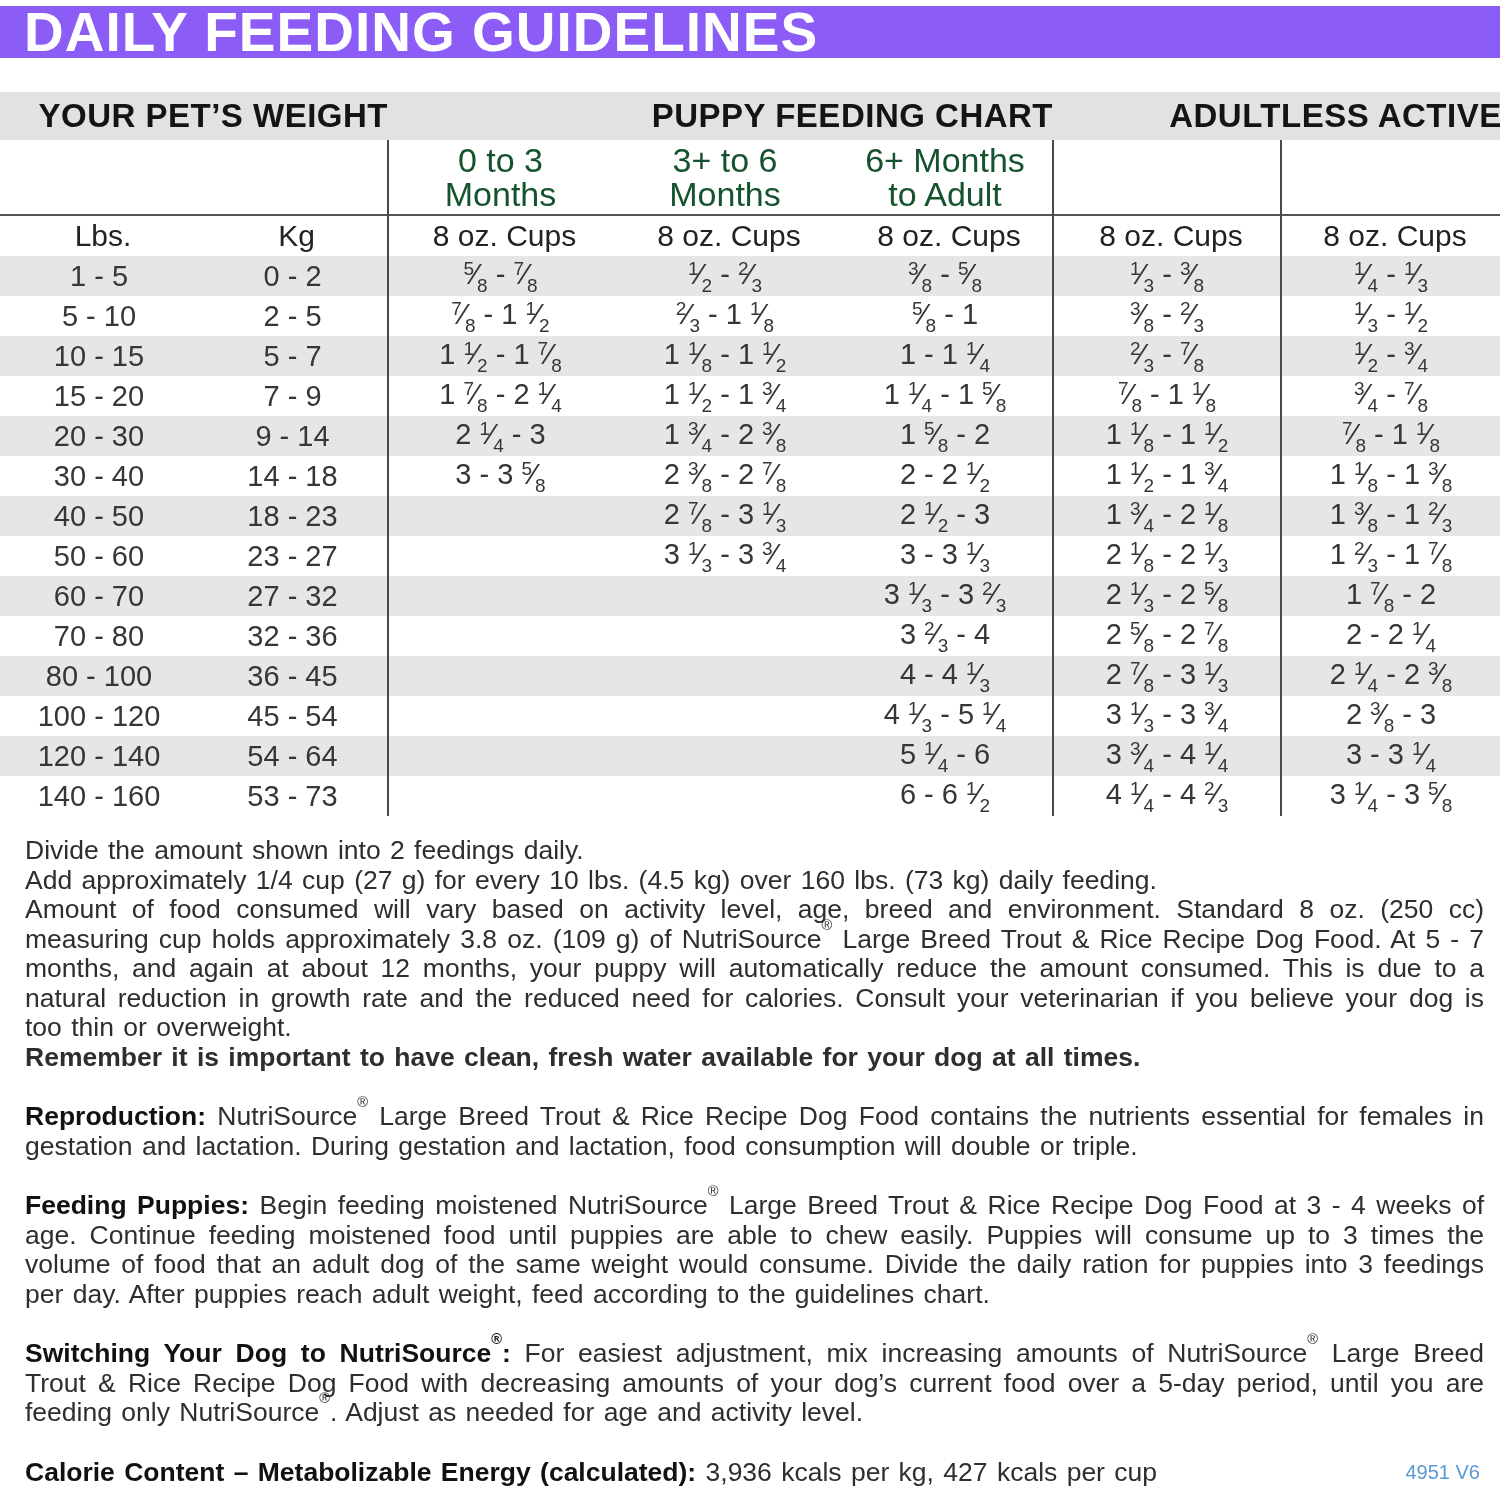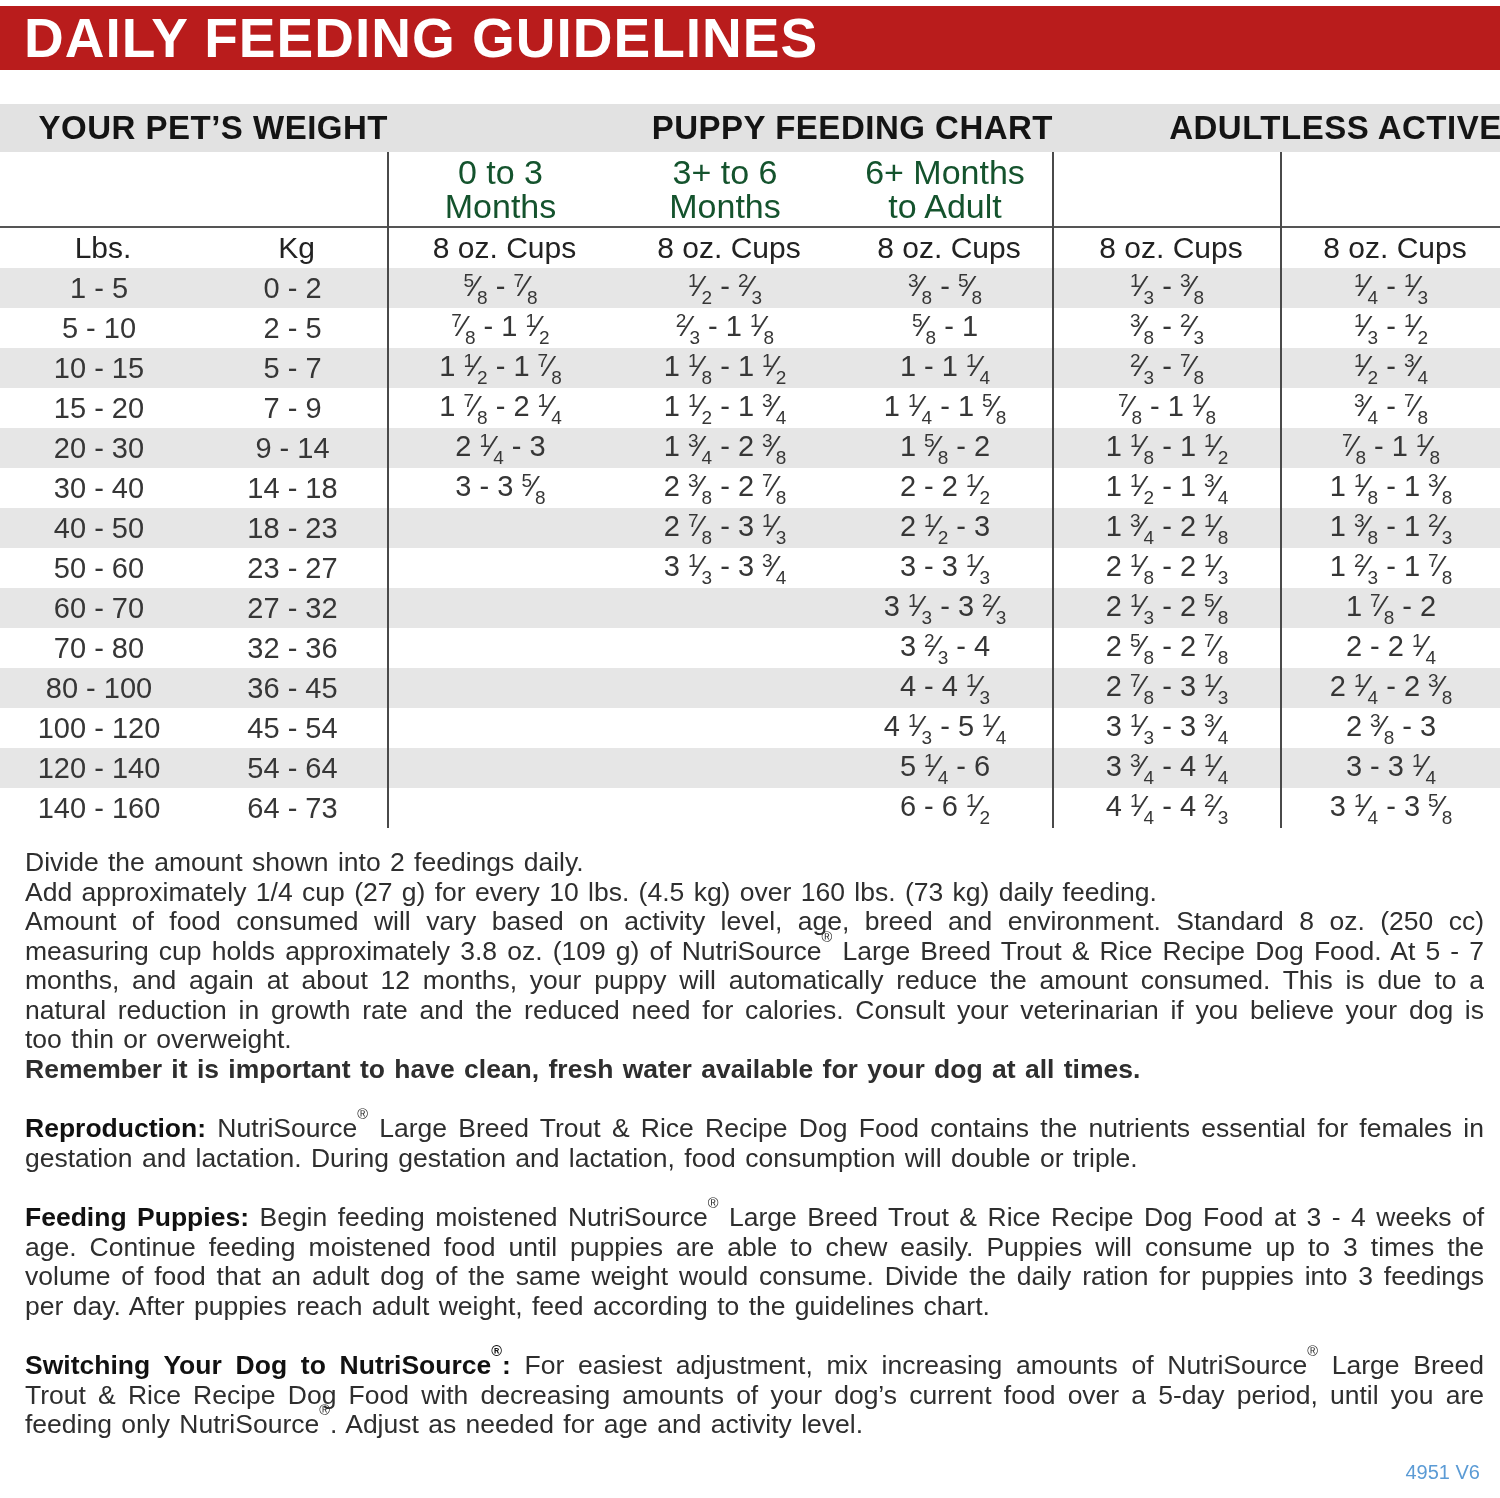--- a/index.html
+++ b/index.html
@@ -1,17 +1,17 @@
 <!DOCTYPE html>
 <html><head>
 <meta charset="utf-8">
 <style>
   html,body{margin:0;padding:0;background:#fff;}
   body{width:1500px;height:1498px;position:relative;font-family:"Liberation Sans",sans-serif;overflow:hidden;}
-  .banner{margin-top:6px;height:64px;background:#b91c1c;display:flex;align-items:center;}
+  .banner{margin-top:6px;height:52px;background:#8b5cf6;display:flex;align-items:center;}
   .banner h1{margin:0;padding-left:24px;font-size:55px;font-weight:bold;color:#fff;letter-spacing:1px;white-space:nowrap;}
   table{width:1500px;border-collapse:collapse;table-layout:fixed;margin-top:34px;}
   th,td{padding:0;font-weight:normal;}
   .group-row th{height:48px;background:#e2e2e2;font-size:33px;font-weight:bold;color:#141414;text-align:right;letter-spacing:0.5px;white-space:nowrap;}
   .months-row th{height:74px;font-size:34px;color:#14532d;text-align:center;vertical-align:middle;line-height:34px;}
   .units-row th{height:40px;font-size:30px;color:#222;text-align:center;border-top:2px solid #555;vertical-align:middle;padding-left:8px;}
   tbody td{height:36px;line-height:36px;font-size:29px;color:#363636;text-align:center;white-space:nowrap;vertical-align:middle;}
   tr.odd td{background:#e6e6e6;}
   .bl{border-left:2px solid #4a4a4a;}
   .fr .n{font-size:19px;position:relative;top:-9px;margin-right:-1px;}
@@ -192,21 +192,21 @@
           <td>120 - 140</td>
           <td>54 - 64</td>
           <td class="bl"></td>
           <td></td>
           <td>5 <span class="fr"><span class="n">1</span><span class="sl">⁄</span><span class="d">4</span></span> - 6</td>
           <td class="bl">3 <span class="fr"><span class="n">3</span><span class="sl">⁄</span><span class="d">4</span></span> - 4 <span class="fr"><span class="n">1</span><span class="sl">⁄</span><span class="d">4</span></span></td>
           <td class="bl">3 - 3 <span class="fr"><span class="n">1</span><span class="sl">⁄</span><span class="d">4</span></span></td>
         </tr>
         <tr class="even">
           <td>140 - 160</td>
-          <td>64 - 73</td>
+          <td>53 - 73</td>
           <td class="bl"></td>
           <td></td>
           <td>6 - 6 <span class="fr"><span class="n">1</span><span class="sl">⁄</span><span class="d">2</span></span></td>
           <td class="bl">4 <span class="fr"><span class="n">1</span><span class="sl">⁄</span><span class="d">4</span></span> - 4 <span class="fr"><span class="n">2</span><span class="sl">⁄</span><span class="d">3</span></span></td>
           <td class="bl">3 <span class="fr"><span class="n">1</span><span class="sl">⁄</span><span class="d">4</span></span> - 3 <span class="fr"><span class="n">5</span><span class="sl">⁄</span><span class="d">8</span></span></td>
         </tr>
       </tbody>
   </table>
 
   <section class="notes">
@@ -214,17 +214,18 @@
     <p>Add approximately 1/4 cup (27 g) for every 10 lbs. (4.5 kg) over 160 lbs. (73 kg) daily feeding.</p>
     <p class="justify">Amount of food consumed will vary based on activity level, age, breed and environment. Standard 8 oz. (250 cc) measuring cup holds approximately 3.8 oz. (109 g) of NutriSource<sup class="reg">®</sup> Large Breed Trout &amp; Rice Recipe Dog Food. At 5 - 7 months, and again at about 12 months, your puppy will automatically reduce the amount consumed. This is due to a natural reduction in growth rate and the reduced need for calories. Consult your veterinarian if you believe your dog is too thin or overweight.</p>
     <p class="boldline">Remember it is important to have clean, fresh water available for your dog at all times.</p>
 
     <p class="sect justify"><b>Reproduction:</b> <span>NutriSource<sup class="reg">®</sup> Large Breed Trout &amp; Rice Recipe Dog Food contains the nutrients essential for females in gestation and lactation. During gestation and lactation, food consumption will double or triple.</span></p>
 
     <p class="sect justify"><b>Feeding Puppies:</b> <span>Begin feeding moistened NutriSource<sup class="reg">®</sup> Large Breed Trout &amp; Rice Recipe Dog Food at 3 - 4 weeks of age. Continue feeding moistened food until puppies are able to chew easily. Puppies will consume up to 3 times the volume of food that an adult dog of the same weight would consume. Divide the daily ration for puppies into 3 feedings per day. After puppies reach adult weight, feed according to the guidelines chart.</span></p>
 
     <p class="sect justify"><b>Switching Your Dog to NutriSource<sup class="reg">®</sup>:</b> <span>For easiest adjustment, mix increasing amounts of NutriSource<sup class="reg">®</sup> Large Breed Trout &amp; Rice Recipe Dog Food with decreasing amounts of your dog’s current food over a 5-day period, until you are feeding only NutriSource<sup class="reg">®</sup>. Adjust as needed for age and activity level.</span></p>
 
+    <p class="sect"><b>Calorie Content – Metabolizable Energy (calculated):</b> <span>3,936 kcals per kg, 427 kcals per cup</span></p>
 
   </section>
 
   <div class="code">4951 V6</div>
 </div>
 
 </body></html>

